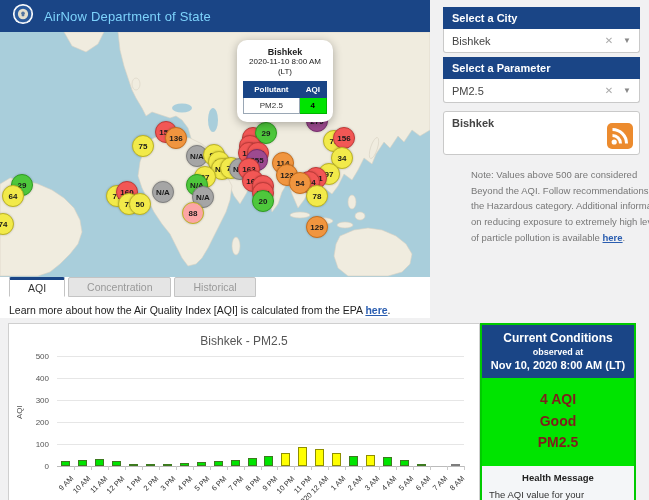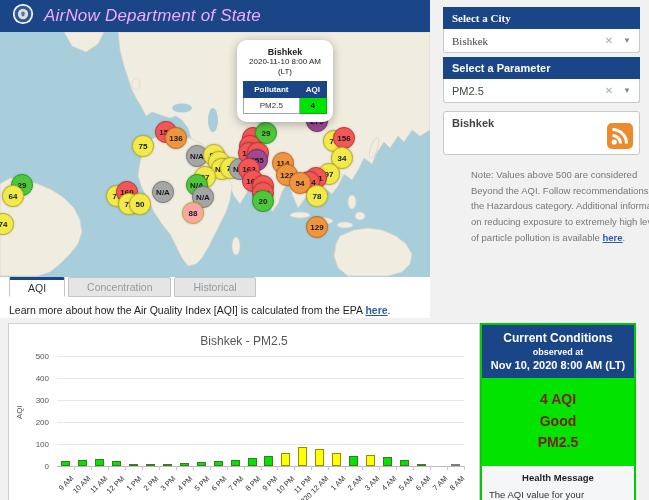--- a/index.html
+++ b/index.html
@@ -3,21 +3,21 @@
 <meta charset="utf-8">
 <style>
   * { margin:0; padding:0; box-sizing:border-box; }
   html,body { width:649px; height:500px; overflow:hidden; background:#ffffff;
     font-family:"Liberation Sans", sans-serif; }
   #page { position:relative; width:649px; height:500px; overflow:hidden; }
 
   
   .app-header { position:absolute; left:0; top:0; width:430px; height:32px;
     background:#1a4586; display:flex; align-items:center; padding-left:12px; gap:10px; }
-  .app-header .title { color:#f0abfc; font-size:17px; letter-spacing:.2px;font-style:italic; }
+  .app-header .title { color:#7dd3fc; font-size:13px; letter-spacing:.2px; }
 
   
   .map { position:absolute; left:0; top:32px; width:430px; height:245px;
     background:#a9cedb; overflow:hidden; }
   .marker { position:absolute; width:22px; height:22px; border-radius:50%;
     display:flex; align-items:center; justify-content:center;
     font-size:8px; font-weight:bold; color:#1a1a1a; border:1px solid #888;
     box-shadow:0 0 2px rgba(0,0,0,.25); }
 
   
@@ -192,21 +192,21 @@
         <tr>
           <td class="pol">PM2.5</td>
           <td class="aqi">4</td>
         </tr>
       </tbody>
         </table>
     </div>
   </div>
 
   <div class="right-col">
-    <div class="panel" style="top:7px;font-family:Liberation Serif, serif;">
+    <div class="panel" style="top:7px;">
       <div class="panel-head">Select a City</div>
       <div class="select-box">
         <span class="val">Bishkek</span>
         <span class="clear">✕</span>
         <span class="caret">▼</span>
       </div>
     </div>
 
     <div class="panel" style="top:57px;">
       <div class="panel-head">Select a Parameter</div>

